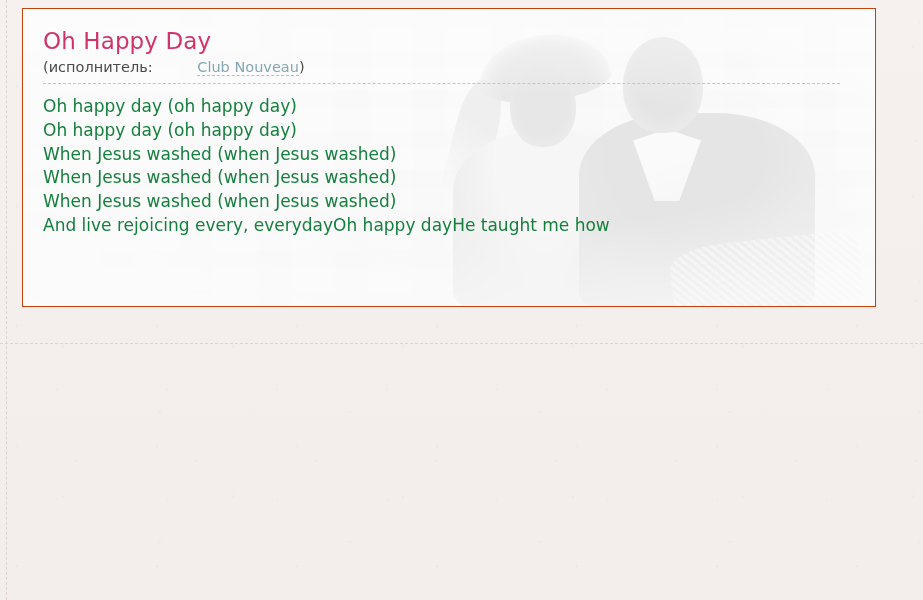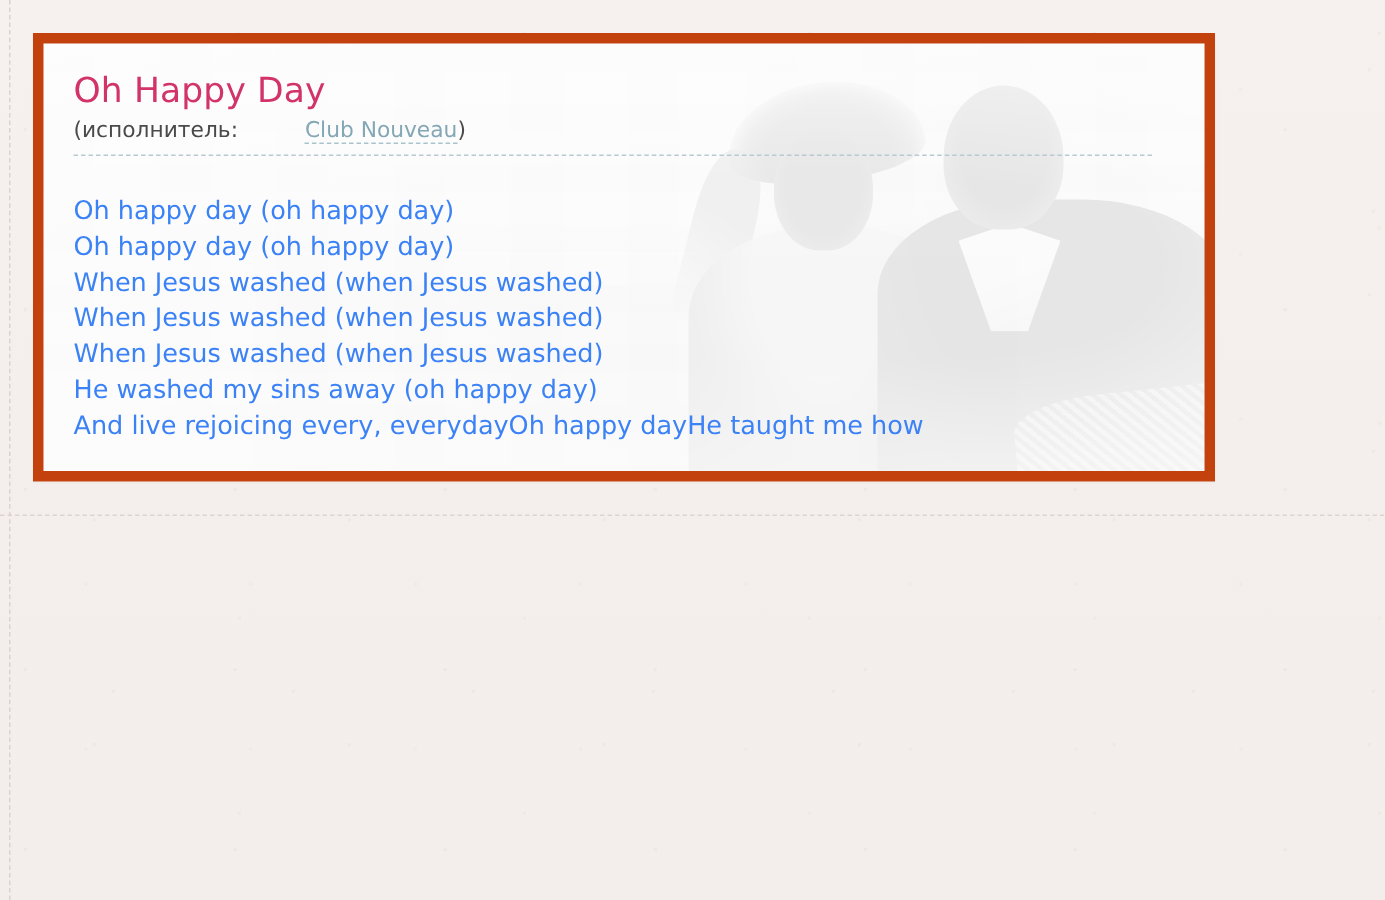--- a/index.html
+++ b/index.html
@@ -46,25 +46,25 @@
     top: 343px;
     width: 923px;
     height: 0;
     border-top: 1px dashed #ded3ce;
   }
 
   
   #lyric-card {
     position: absolute;
     left: 22px;
-    top: 22px;
-    width: 788px;
+    top: 8px;
+    width: 854px;
     height: 299px;
     box-sizing: border-box;
-    border: 7px solid #c2410c;
+    border: 1px solid #c2410c;
     background-color: #ffffff;
     overflow: hidden;
     box-shadow: 0 1px 2px rgba(0,0,0,0.035);
   }
 
   
   #card-photo {
     position: absolute;
     left: 0;
     top: 0;
@@ -169,24 +169,24 @@
   }
 
   #header-divider {
     margin-top: 6px;
     margin-right: 15px;
     border-top: 1px dashed #b9c9d1;
     height: 0;
   }
 
   #lyrics {
-    margin-top: 26px;
+    margin-top: 11px;
     font-size: 17px;
     line-height: 23.8px;
-    color: #3b82f6;
+    color: #15803d;
     white-space: nowrap;
   }
   #lyrics .lyric-line {
     white-space: nowrap;
   }
 </style>
 </head>
 <body>
 
 <div id="page-bg"></div>
@@ -217,18 +217,17 @@
     </div>
 
     <div id="header-divider"></div>
 
     <div id="lyrics">
         <div class="lyric-line">Oh happy day (oh happy day)</div>
         <div class="lyric-line">Oh happy day (oh happy day)</div>
         <div class="lyric-line">When Jesus washed (when Jesus washed)</div>
         <div class="lyric-line">When Jesus washed (when Jesus washed)</div>
         <div class="lyric-line">When Jesus washed (when Jesus washed)</div>
-        <div class="lyric-line">He washed my sins away (oh happy day)</div>
         <div class="lyric-line">And live rejoicing every, everydayOh happy dayHe taught me how</div>
       </div>
 
   </div>
 </div>
 
 </body></html>

